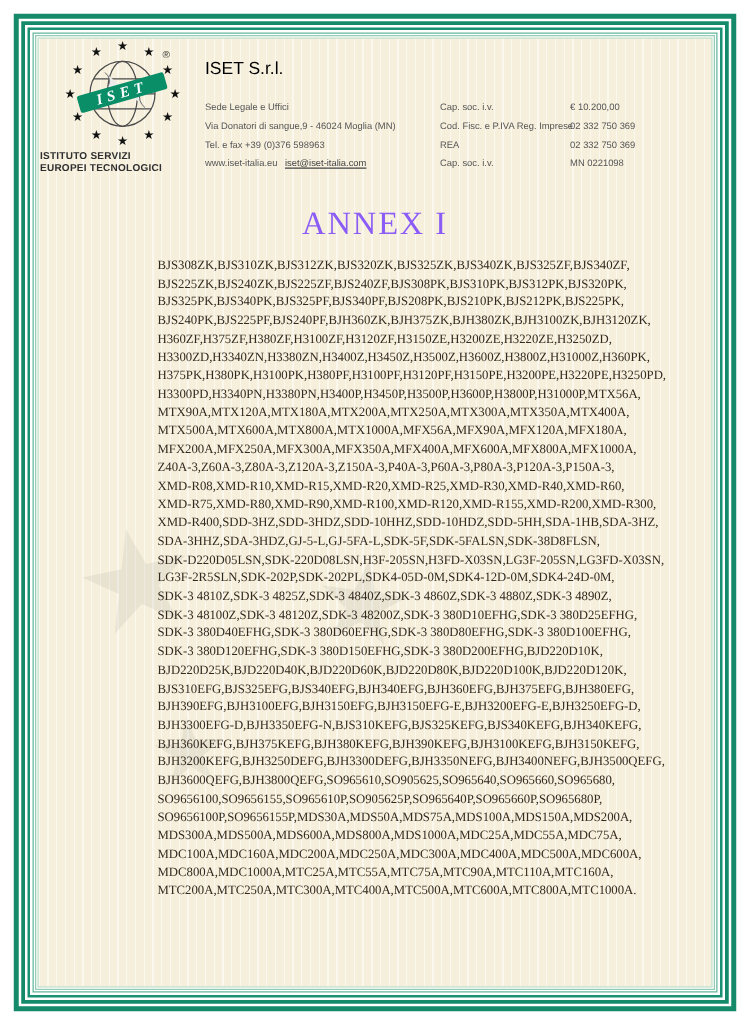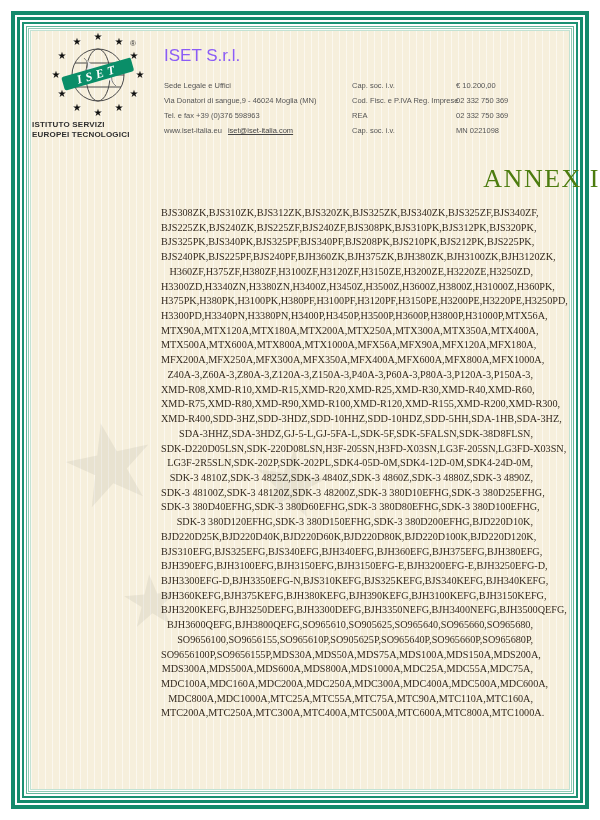--- a/index.html
+++ b/index.html
@@ -12,32 +12,32 @@
   .f4{position:absolute;inset:2px;border:1px solid #63b79c;}
   .f5{position:absolute;inset:1px;border:1px solid #92ccb5;}
   .f6{position:absolute;inset:1px;border:1px solid #c2e2d4;
       background-color:#f6efdc;
       background-image:repeating-linear-gradient(90deg, rgba(255,255,255,0.55) 0 1px, rgba(255,255,255,0) 1px 7px);}
   
   .layer{position:absolute;inset:0;}
   .logo{position:absolute;left:48px;top:30px;width:100px;height:92px;}
   .org-name{position:absolute;left:32px;top:120px;width:138px;text-align:left;
             font-size:8px;font-weight:bold;color:#2f2f2f;line-height:10px;letter-spacing:.2px;}
-  .company{position:absolute;left:164px;top:46px;font-size:17px;color:#8b5cf6;}
+  .company{position:absolute;left:164px;top:46px;font-size:14px;color:#000000;}
   .hline{position:absolute;left:164px;font-size:7.5px;color:#555;}
   .weblinks{position:absolute;left:164px;top:126px;font-size:7.5px;color:#555;}
   .weblinks .email{text-decoration:underline;margin-left:6px;color:#444;text-align:right;}
   .reg-row{position:absolute;left:352px;font-size:7.5px;color:#555;white-space:nowrap;}
   .reg-row .lab{display:inline-block;width:102px;}
   .reg-row .val{display:inline-block;}
-  .doc-title{position:absolute;left:0;right:0;top:164px;text-align:right;
-             font-family:"Liberation Serif",serif;font-size:26px;letter-spacing:1.5px;color:#4d7c0f;}
+  .doc-title{position:absolute;left:0;right:0;top:164px;text-align:center;
+             font-family:"Liberation Serif",serif;font-size:26px;letter-spacing:1.5px;color:#8b5cf6;}
   .body-block{position:absolute;left:126px;top:206px;width:372px;
               font-family:"Liberation Serif",serif;font-size:10.2px;line-height:14.72px;
-              color:#33291f;text-align:right;margin-left:35px;}
+              color:#33291f;text-align:left;}
   .body-line{white-space:nowrap;}
   
   .wm{position:absolute;font-family:"DejaVu Sans",sans-serif;color:rgba(100,95,85,0.09);}
   .wm::before{content:"\2605";}
   .wm1{left:60px;top:400px;font-size:110px;transform:rotate(-12deg);}
   .wm2{left:250px;top:430px;font-size:90px;transform:rotate(8deg);}
   .wm3{left:120px;top:560px;font-size:70px;transform:rotate(-5deg);}
 </style>
 </head>
 <body>

